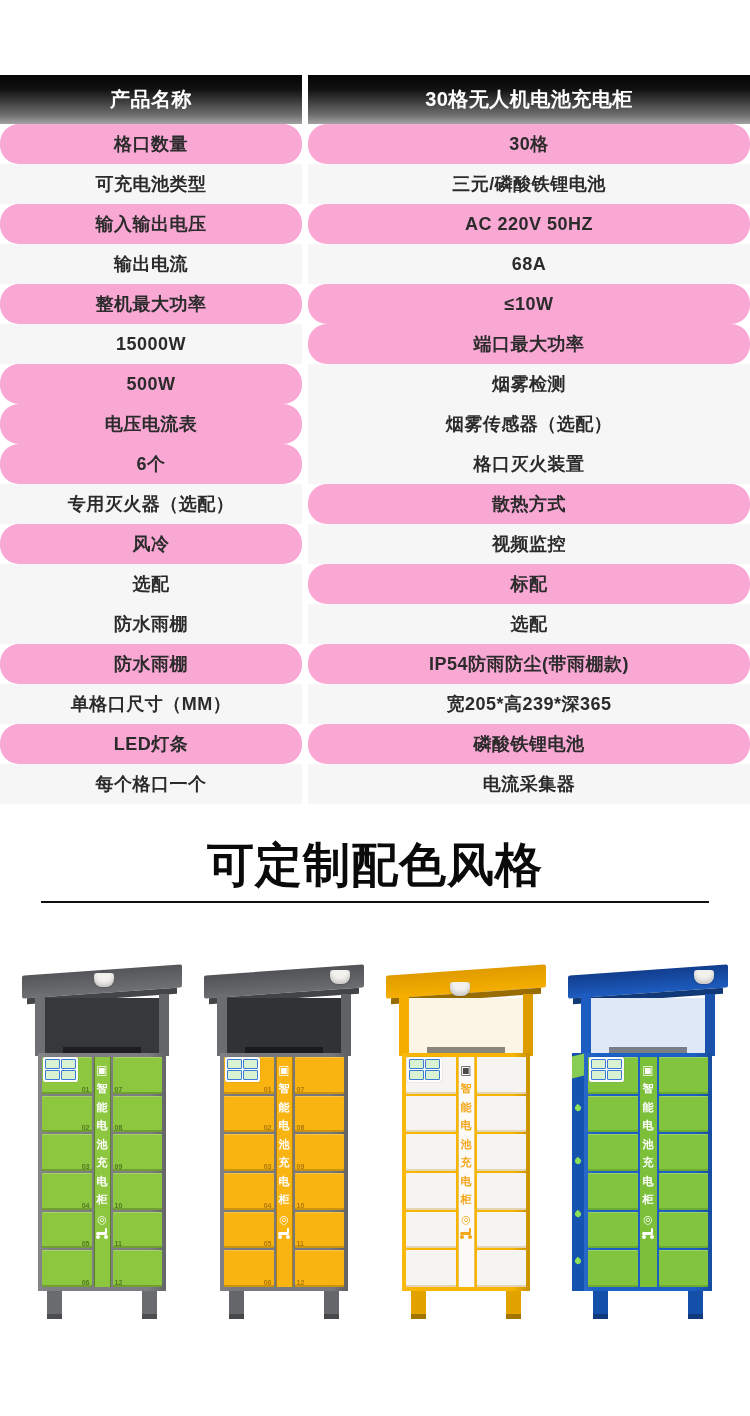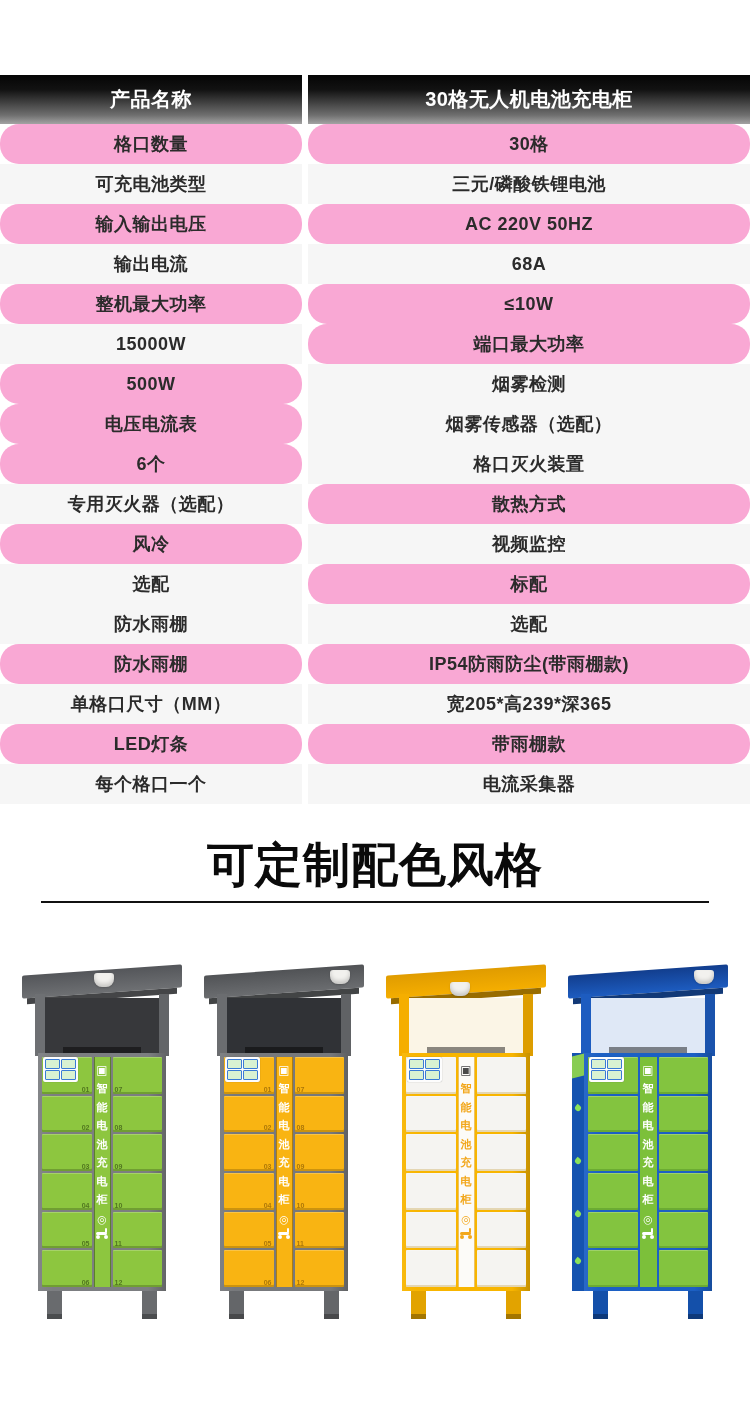--- a/index.html
+++ b/index.html
@@ -101,21 +101,21 @@
       <div class="cell row-light">视频监控</div>
       <div class="cell row-light">选配</div>
       <div class="cell row-dark">标配</div>
       <div class="cell row-light">防水雨棚</div>
       <div class="cell row-light">选配</div>
       <div class="cell row-dark">防水雨棚</div>
       <div class="cell row-dark">IP54防雨防尘(带雨棚款)</div>
       <div class="cell row-light">单格口尺寸（MM）</div>
       <div class="cell row-light">宽205*高239*深365</div>
       <div class="cell row-dark">LED灯条</div>
-      <div class="cell row-dark">带雨棚款</div>
+      <div class="cell row-dark">磷酸铁锂电池</div>
       <div class="cell row-light">每个格口一个</div>
       <div class="cell row-light">电流采集器</div>
     </div>
 
   <div class="section-title">可定制配色风格</div>
   <div class="title-rule"></div>
 
   <div class="cabinets">
       <div class="cab">
         <div class="roof" style="background: linear-gradient(rgb(84, 86, 90), rgb(110, 112, 115));"></div>

